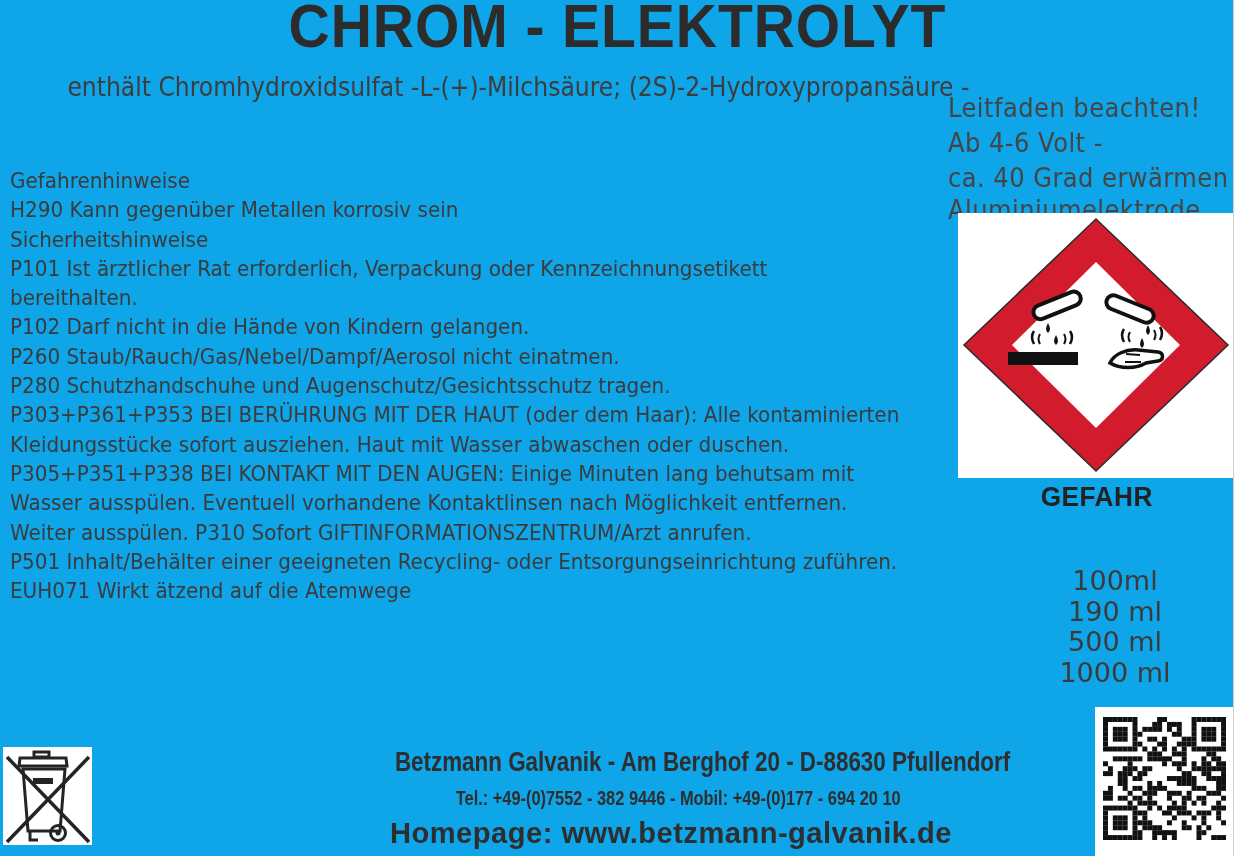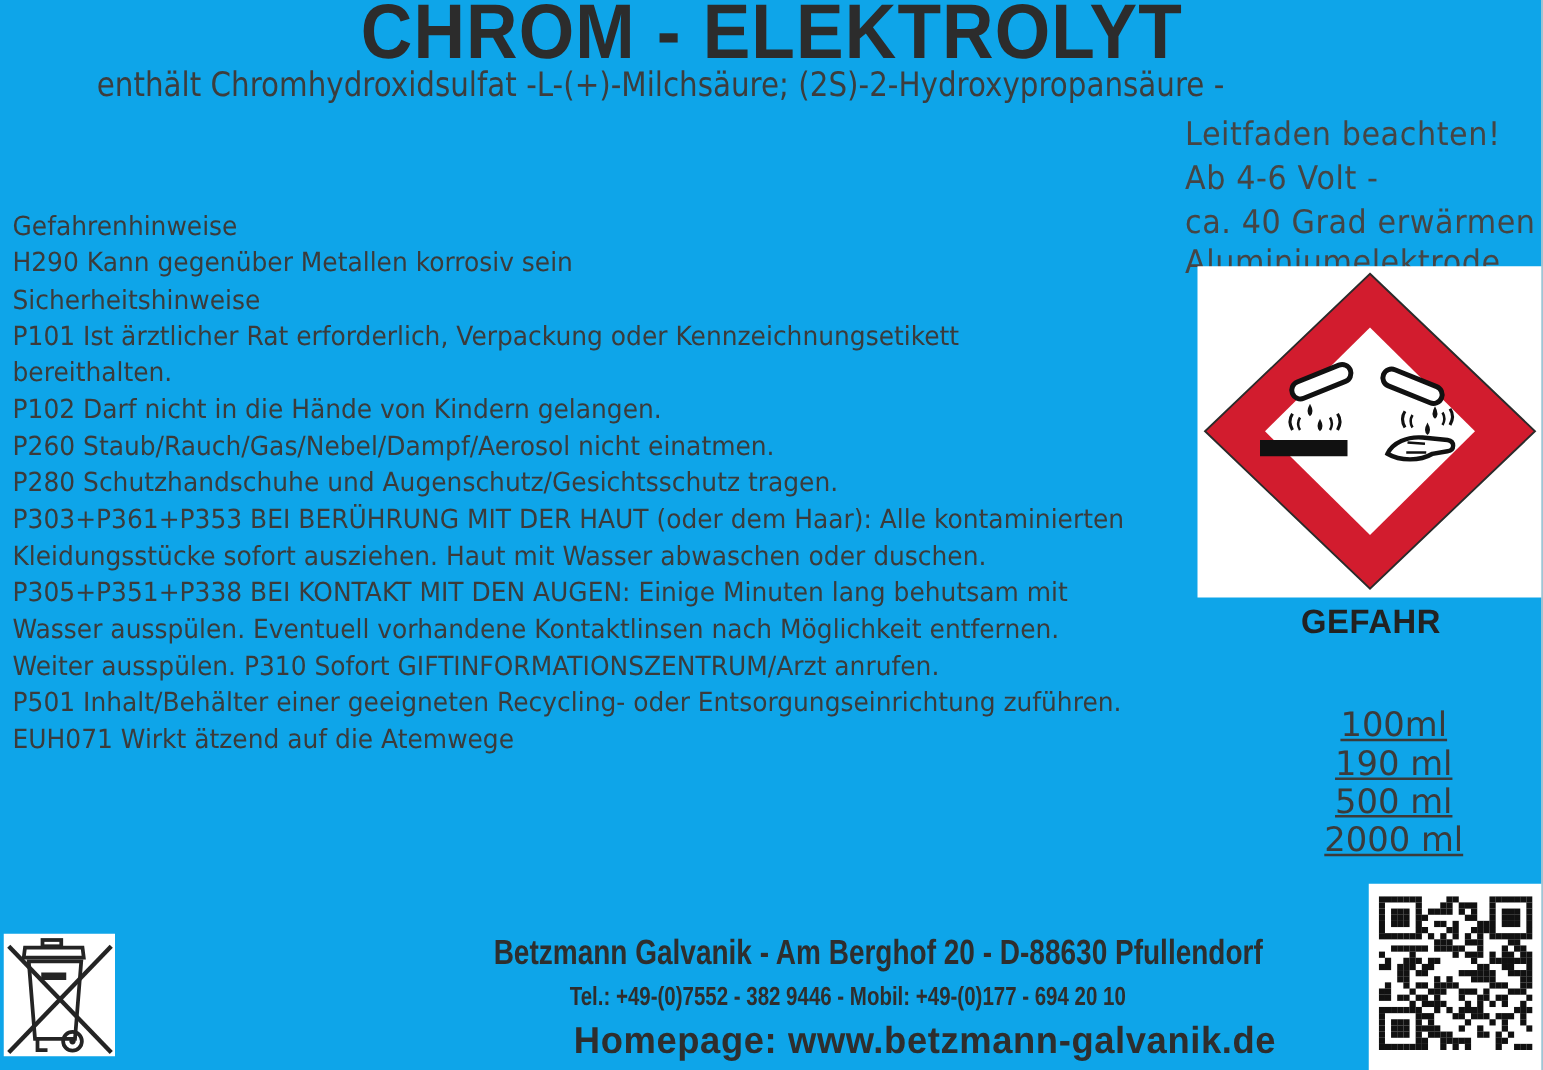--- a/index.html
+++ b/index.html
@@ -10,47 +10,47 @@
   .abs{position:absolute;}
   .nowrap{white-space:nowrap;}
   .cx{display:inline-block;transform-origin:center center;}
   .cl{display:inline-block;transform-origin:left center;}
 
   #title{top:-6px;left:0;width:1234px;text-align:center;
     font-family:"Liberation Sans",sans-serif;font-weight:bold;font-size:62px;line-height:64px;
     color:#2c2c2c;letter-spacing:1px;}
   #title .cx{transform:scaleX(0.92);}
 
-  #subtitle{top:50px;left:0;width:1056px;text-align:center;
+  #subtitle{top:68px;left:0;width:1056px;text-align:left;
     font-size:27px;line-height:38px;color:#3d3d3d;}
   #subtitle .cx{transform:scaleX(0.87);}
 
   #hazard{left:10px;top:167px;font-size:21px;line-height:29.3px;color:#3b3b3b;}
   #hazard .cl{transform:scaleX(0.95);}
 
   #instructions{left:948px;top:92px;font-size:26px;line-height:32px;color:#454545;letter-spacing:0.5px;}
   #instructions .cl{transform:scaleX(0.93);}
   #instructions .line2{margin-top:3px;}
   #instructions .line3{margin-top:3px;}
 
   #pictogram-box{left:958px;top:213px;width:276px;height:265px;background:#ffffff;}
   #signal-word{left:958px;top:482px;width:278px;text-align:center;
     font-family:"Liberation Sans",sans-serif;font-weight:bold;font-size:27px;color:#222;}
   #signal-word .cx{transform:scaleX(0.97);letter-spacing:0.5px;}
 
   #volumes{left:1020px;top:566px;width:190px;text-align:center;
-    font-size:27px;line-height:30.5px;color:#3b3b3b;text-decoration:underline;}
+    font-size:27px;line-height:30.5px;color:#3b3b3b;}
 
   #footer{left:318px;top:743px;width:720px;text-align:center;
     font-family:"Liberation Sans",sans-serif;font-weight:bold;color:#2e2e2e;}
   #footer .f1{font-size:28px;line-height:37px;}
   #footer .f1 .cx{transform:scaleX(0.80);}
   #footer .f2{font-size:21px;line-height:35px;}
   #footer .f2 .cx{transform:scaleX(0.78);}
-  #footer .f3{font-size:30px;line-height:36px;text-align:right;padding-left:4px;}
+  #footer .f3{font-size:30px;line-height:36px;text-align:center;padding-left:4px;}
   #footer .f3 .cl{transform:scaleX(0.97);letter-spacing:0.5px;}
 
   #weee-box{left:3px;top:747px;width:89px;height:98px;background:#ffffff;}
   #qr-box{left:1095px;top:707px;width:139px;height:149px;background:#ffffff;}
   #qr-box svg{position:absolute;left:8px;top:10px;}
 </style>
 </head>
 <body>
 
 <div id="label">
@@ -119,21 +119,21 @@
   </div>
 
   <div id="signal-word" class="abs">
     <span class="cx">GEFAHR</span>
   </div>
 
   <div id="volumes" class="abs">
     <div>100ml</div>
     <div>190 ml</div>
     <div>500 ml</div>
-    <div>2000 ml</div>
+    <div>1000 ml</div>
   </div>
 
   <div id="footer" class="abs">
     <div class="f1 nowrap"><span class="cx">Betzmann Galvanik  - Am Berghof 20 - D-88630 Pfullendorf</span></div>
     <div class="f2 nowrap"><span class="cx">Tel.: +49-(0)7552 - 382 9446  - Mobil: +49-(0)177 - 694 20 10</span></div>
     <div class="f3 nowrap"><span class="cl">Homepage: www.betzmann-galvanik.de</span></div>
   </div>
 
   <div id="weee-box" class="abs">
     <svg viewBox="0 0 89 98" width="89" height="98" aria-hidden="true">

